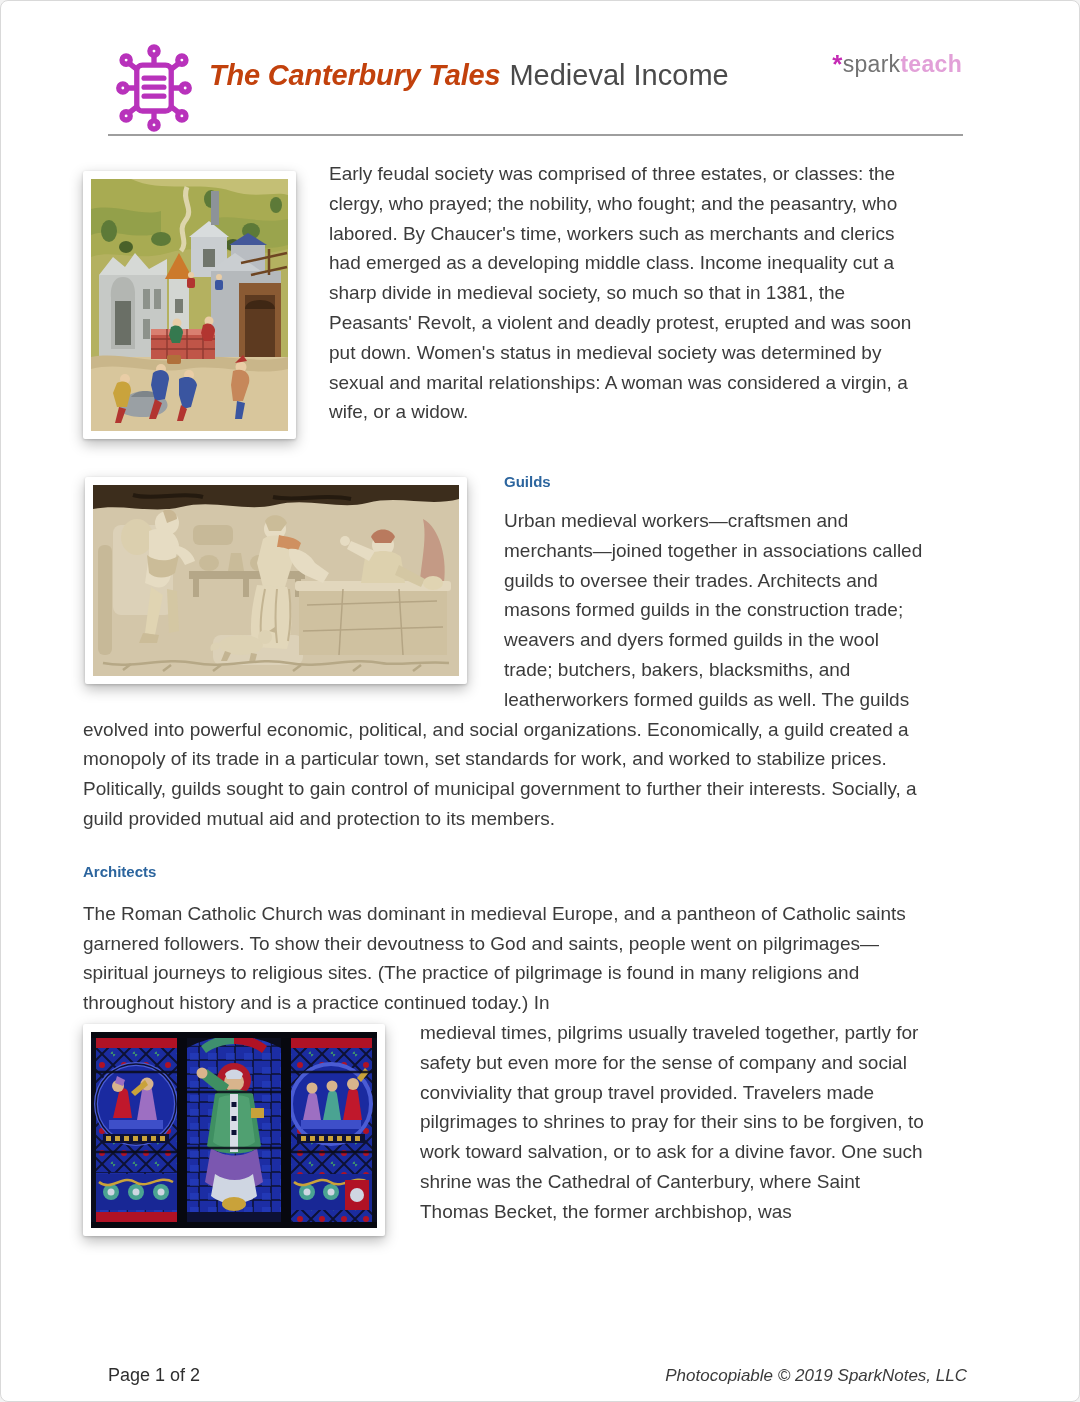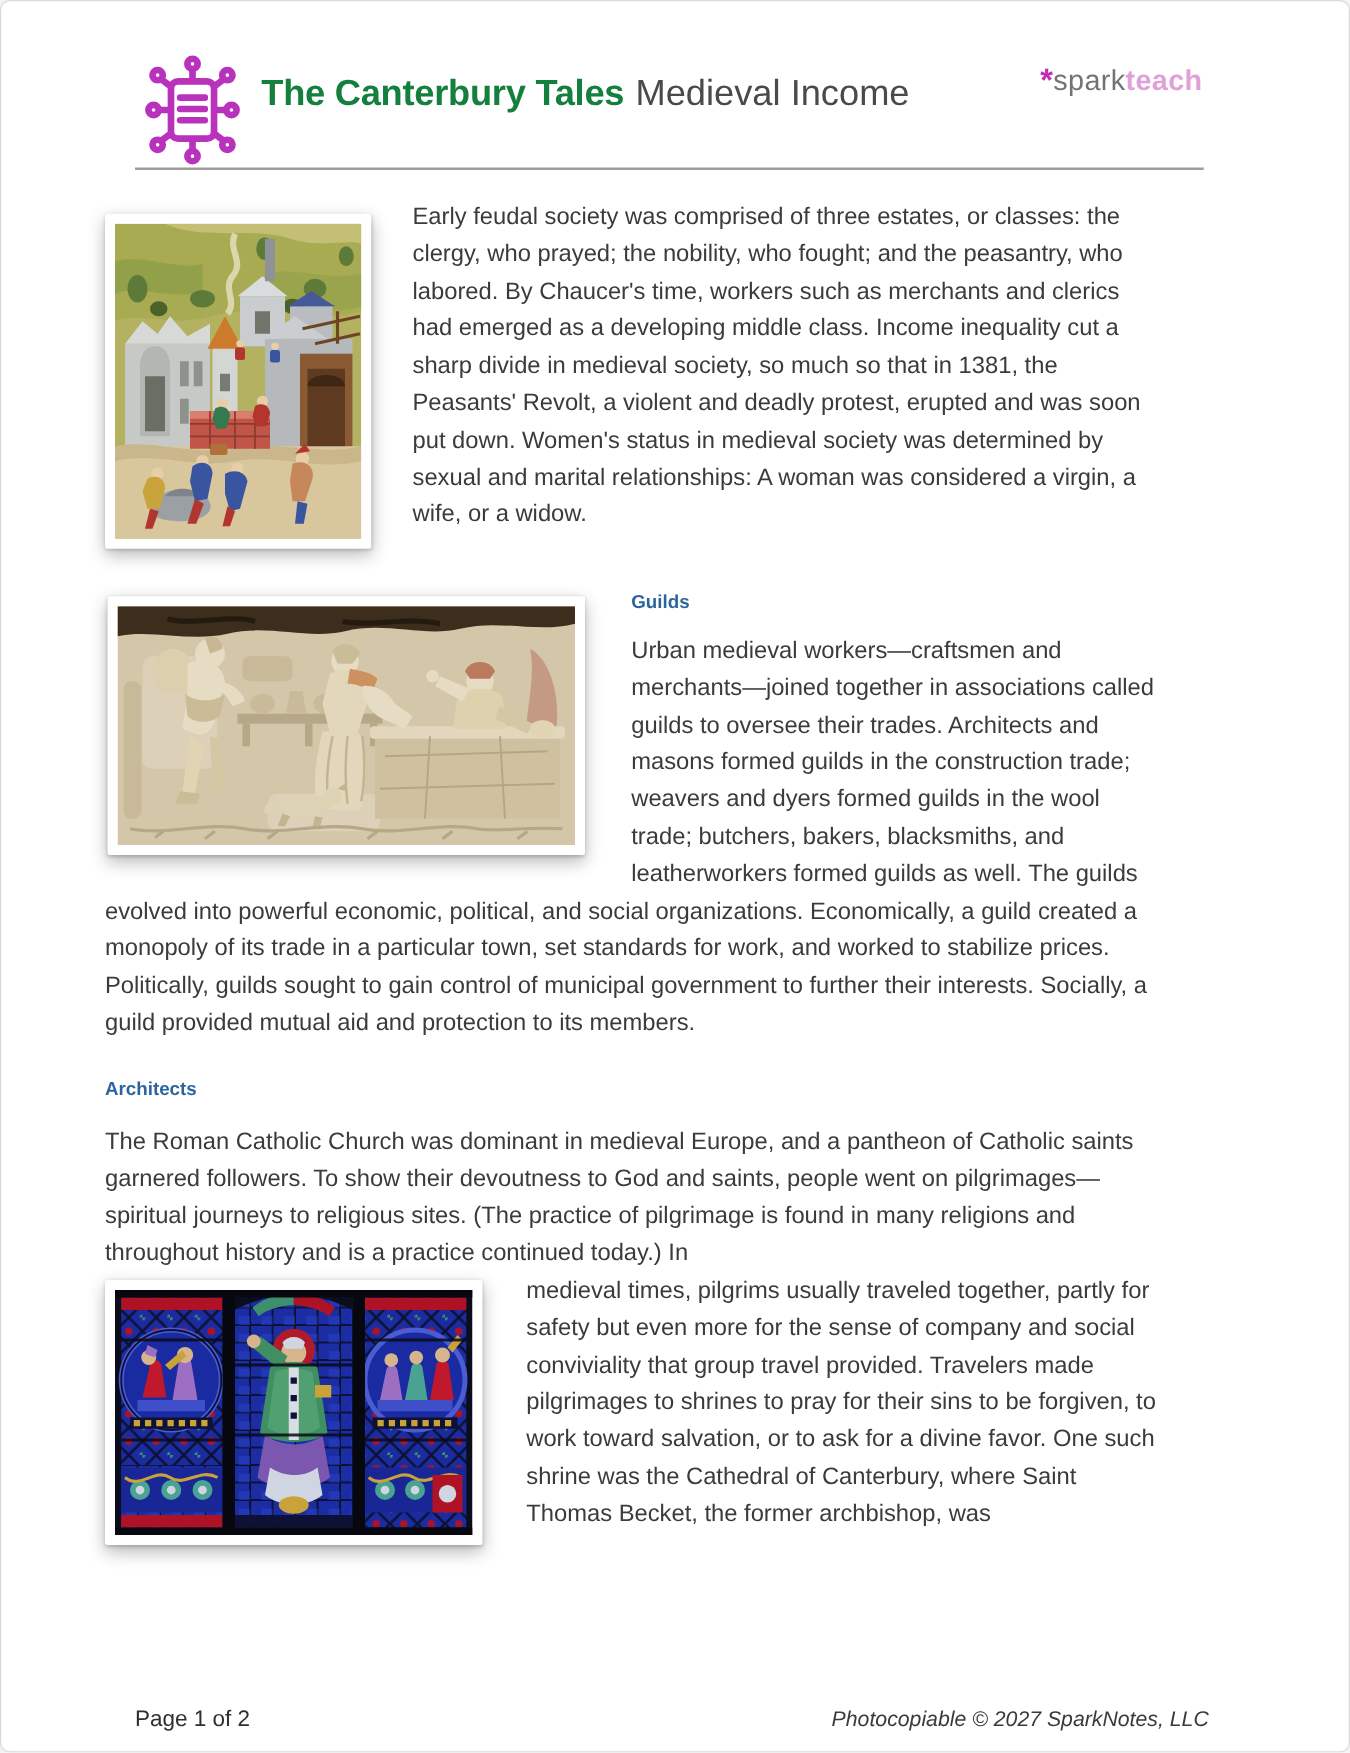--- a/index.html
+++ b/index.html
@@ -13,29 +13,29 @@
     overflow:hidden;
     font-family:"Liberation Sans","DejaVu Sans",sans-serif;
     color:#3b3b3b;
   }
   
   .header{position:relative;height:133px;}
   .doc-icon{position:absolute;left:112px;top:42px;width:82px;height:90px;}
   .header-titles{position:absolute;left:208px;top:50px;}
   .eyebrow{font-size:17px;color:#8d8d8d;letter-spacing:0.2px;}
   .page-title{margin-top:7px;font-size:29px;line-height:34px;}
-  .title-bold{font-weight:bold;color:#15803d;letter-spacing:-0.2px;}
+  .title-bold{font-weight:bold;color:#c2410c;letter-spacing:-0.2px;font-style:italic;}
   .title-reg{font-weight:normal;color:#4a4a4a;margin-left:9px;}
   .brand-logo{position:absolute;right:117px;top:48px;font-size:23px;letter-spacing:0.3px;}
   .brand-ast{color:#c52bb4;font-weight:bold;font-size:26px;vertical-align:-1px;}
   .brand-spark{color:#737373;font-weight:normal;}
   .brand-teach{color:#e2a0d8;font-weight:bold;}
   .divider{border:none;border-top:2px solid #9e9e9e;margin:0 116px 0 107px;}
   
-  .content{padding:23px 150px 0 63px;margin-left:20px;}
+  .content{padding:23px 150px 0 82px;}
   .section{margin:0;}
   .section::after{content:"";display:block;clear:both;}
   .body-text{margin:0;font-size:19px;line-height:29.8px;color:#3b3b3b;}
   .sec-heading{margin:0 0 9px 0;font-size:15px;line-height:30px;font-weight:bold;color:#2c659e;}
   .photo-frame{
     background:#ffffff;padding:8px;border-radius:2px;
     box-shadow:0 5px 14px rgba(0,0,0,0.28),0 1px 3px rgba(0,0,0,0.18);
   }
   .photo-frame svg{display:block;}
   .photo-1{float:left;margin:12px 33px 8px 0;}
@@ -440,16 +440,16 @@
           </svg>
         </div>
         <p class="body-text">medieval times, pilgrims usually traveled together, partly for safety but even more for the sense of company and social conviviality that group travel provided. Travelers made pilgrimages to shrines to pray for their sins to be forgiven, to work toward salvation, or to ask for a divine favor. One such shrine was the Cathedral of Canterbury, where Saint Thomas Becket, the former archbishop, was</p>
       </div>
     </div>
 
   </div>
 
   <div class="footer">
     <span class="footer-page">Page 1 of 2</span>
-    <span class="footer-copy">Photocopiable © 2027 SparkNotes, LLC</span>
+    <span class="footer-copy">Photocopiable © 2019 SparkNotes, LLC</span>
   </div>
 
 </div>
 
 </body></html>

